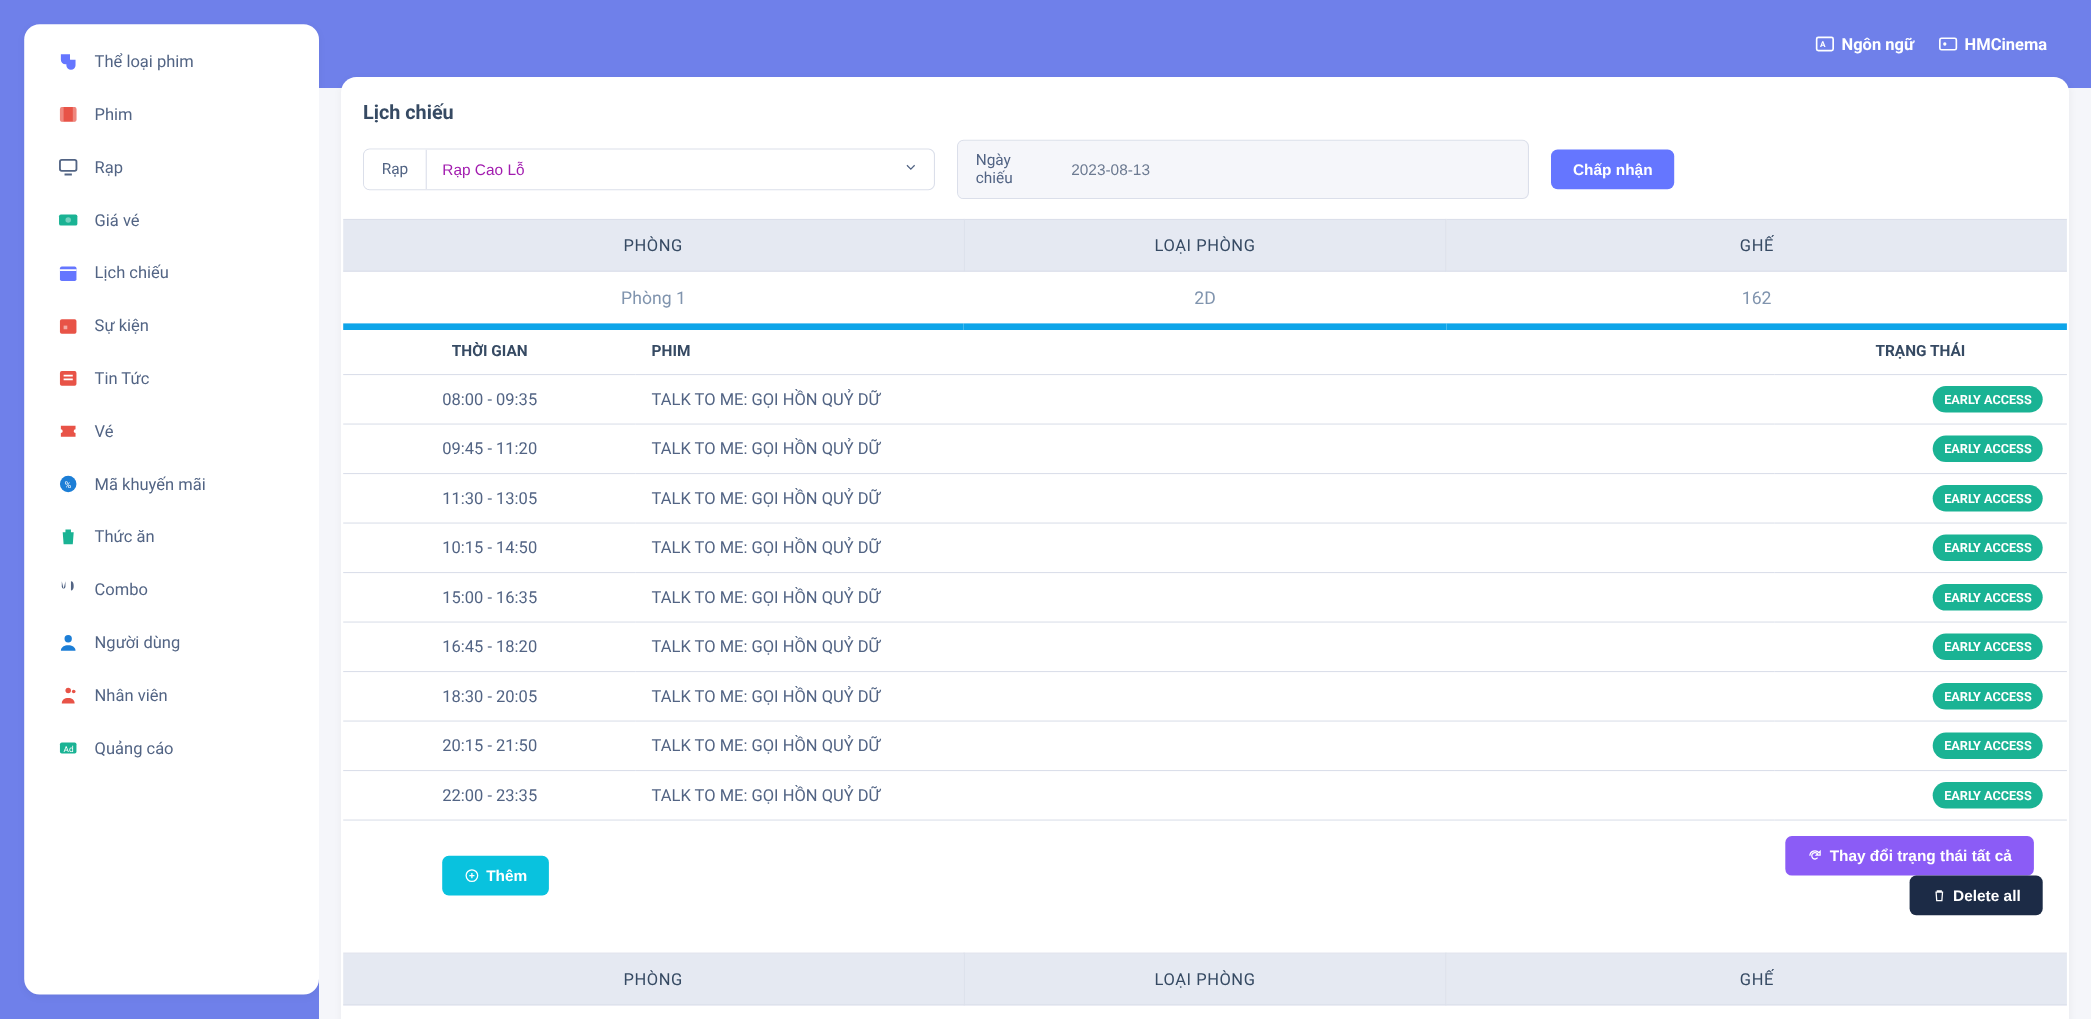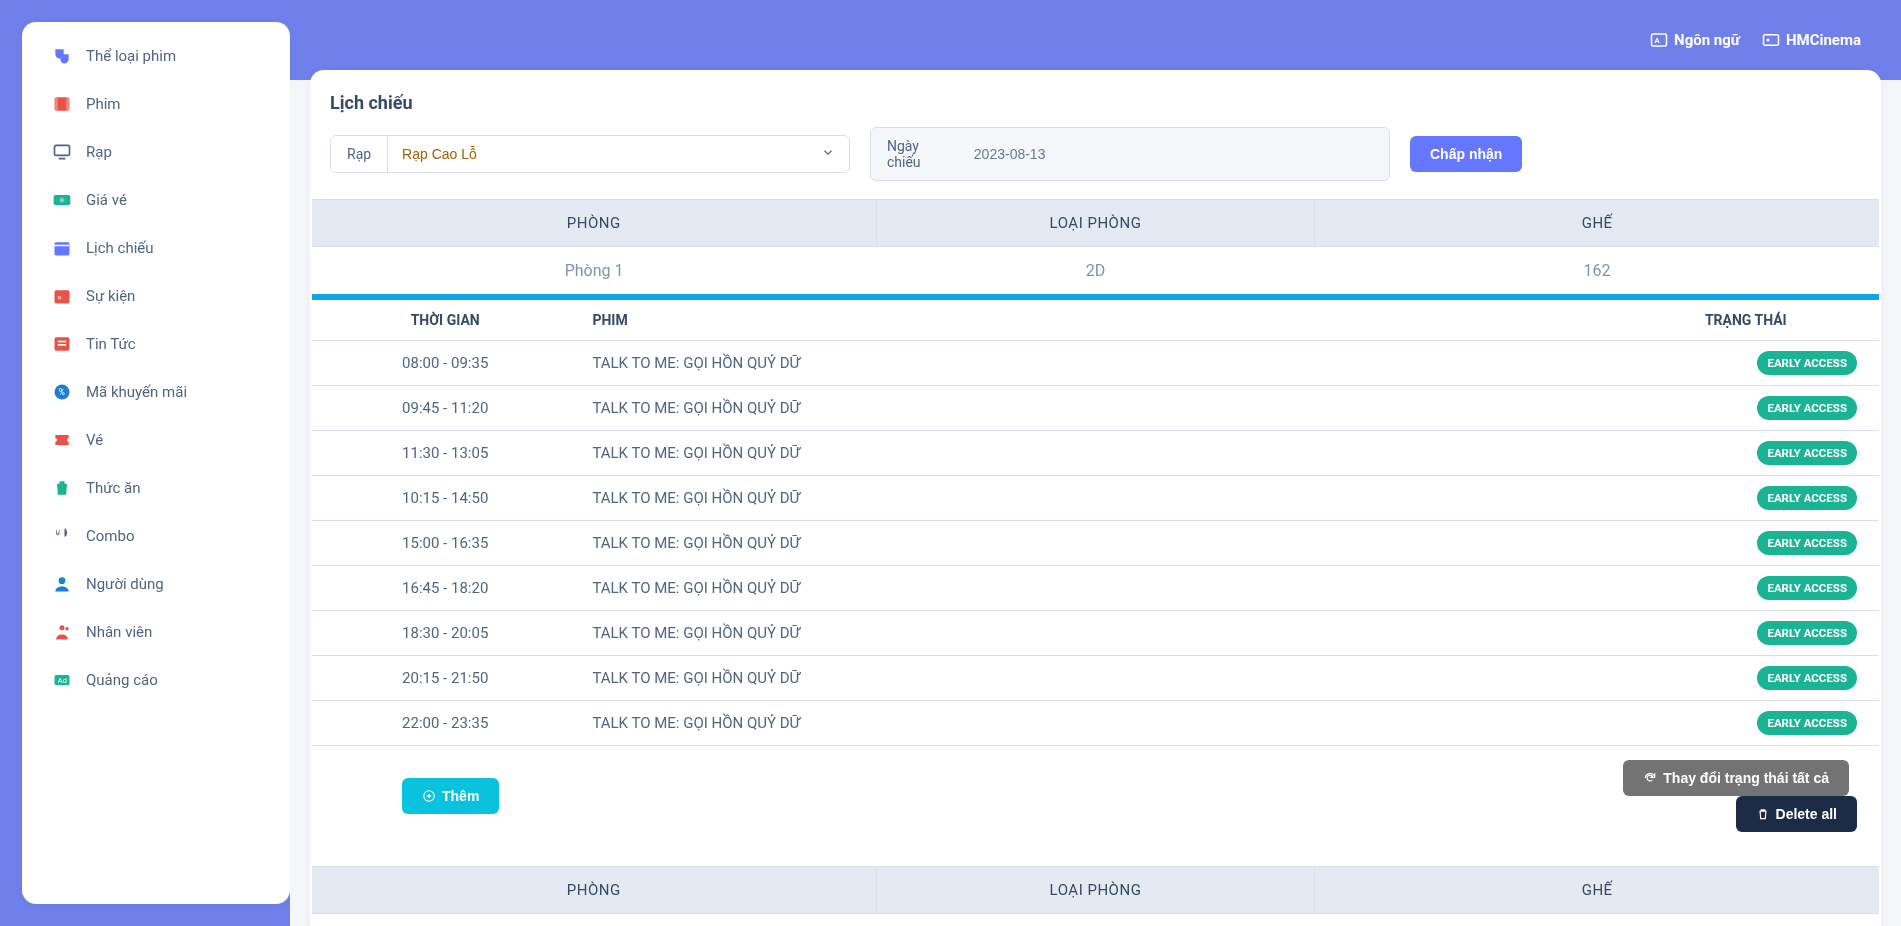--- a/index.html
+++ b/index.html
@@ -53,35 +53,35 @@
 .page-title { font-size: 18px; font-weight: 700; color: #364a63; margin-bottom: 14px; }
 
 .filter-row { display: flex; gap: 20px; align-items: center; margin-bottom: 18px; }
 .input-group { display: flex; border: 1px solid #dbdfea; border-radius: 6px; overflow: hidden; background:#fff; }
 .input-group.disabled { background:#f5f6fa; }
 .input-addon { padding: 10px 16px; color: #526484; font-size: 14px; background:#fff; border-right:1px solid #dbdfea; display:flex; align-items:center; }
 .input-group.disabled .input-addon { background:#f5f6fa; border-right-color:transparent; }
 .select-wrap { position: relative; flex:1; display:flex; align-items:center; }
 .form-control {
   border: none; outline: none; padding: 10px 40px 10px 14px;
-  font-size: 14px; color: #a16207; background: transparent; width: 100%;
+  font-size: 14px; color: #a21caf; background: transparent; width: 100%;
 }
 .input-group.disabled .form-control { color:#6c7a91; }
 .caret {
   position: absolute; right: 14px; top: 50%; transform: translateY(-50%);
   pointer-events: none;
 }
 .caret svg { width:14px; height:14px; stroke:#526484; }
 .w-theater { width: 520px; }
 .w-date { width: 520px; }
 
 .btn { padding: 10px 20px; border-radius: 6px; border: none; font-size: 14px; font-weight: 700; cursor: pointer; display:inline-flex; align-items:center; gap:6px; }
 .btn-primary { background: #6576ff; color: #fff; }
 .btn-info { background: #09c2de; color: #fff; justify-content: center; }
-.btn-warning { background: #737373; color: #fff; }
+.btn-warning { background: #8b5cf6; color: #fff; }
 .btn-dark { background: #1c2b46; color: #fff; }
 .btn svg { width:14px; height:14px; }
 
 .table { width: 100%; border-collapse: collapse; }
 .room-header-row th {
   background: #e5e9f2;
   color: #364a63;
   font-weight: 400;
   padding: 14px 10px;
   text-align: center;
@@ -188,34 +188,34 @@
           </li>
           <li class="nav-item">
             <span class="nav-icon ic-red">
               <svg viewBox="0 0 24 24" fill="currentColor" class="ic-red">
                 <use href="#news-icon"></use>
               </svg>
             </span>
             <span>Tin Tức</span>
           </li>
           <li class="nav-item">
+            <span class="nav-icon ic-red">
+              <svg viewBox="0 0 24 24" fill="currentColor" class="ic-red">
+                <use href="#ticket-icon"></use>
+              </svg>
+            </span>
+            <span>Vé</span>
+          </li>
+          <li class="nav-item">
             <span class="nav-icon ic-blue">
               <svg viewBox="0 0 24 24" fill="currentColor" class="ic-blue">
                 <use href="#coupon-icon"></use>
               </svg>
             </span>
             <span>Mã khuyến mãi</span>
-          </li>
-          <li class="nav-item">
-            <span class="nav-icon ic-red">
-              <svg viewBox="0 0 24 24" fill="currentColor" class="ic-red">
-                <use href="#ticket-icon"></use>
-              </svg>
-            </span>
-            <span>Vé</span>
           </li>
           <li class="nav-item">
             <span class="nav-icon ic-green">
               <svg viewBox="0 0 24 24" fill="currentColor" class="ic-green">
                 <use href="#trash-icon"></use>
               </svg>
             </span>
             <span>Thức ăn</span>
           </li>
           <li class="nav-item">

